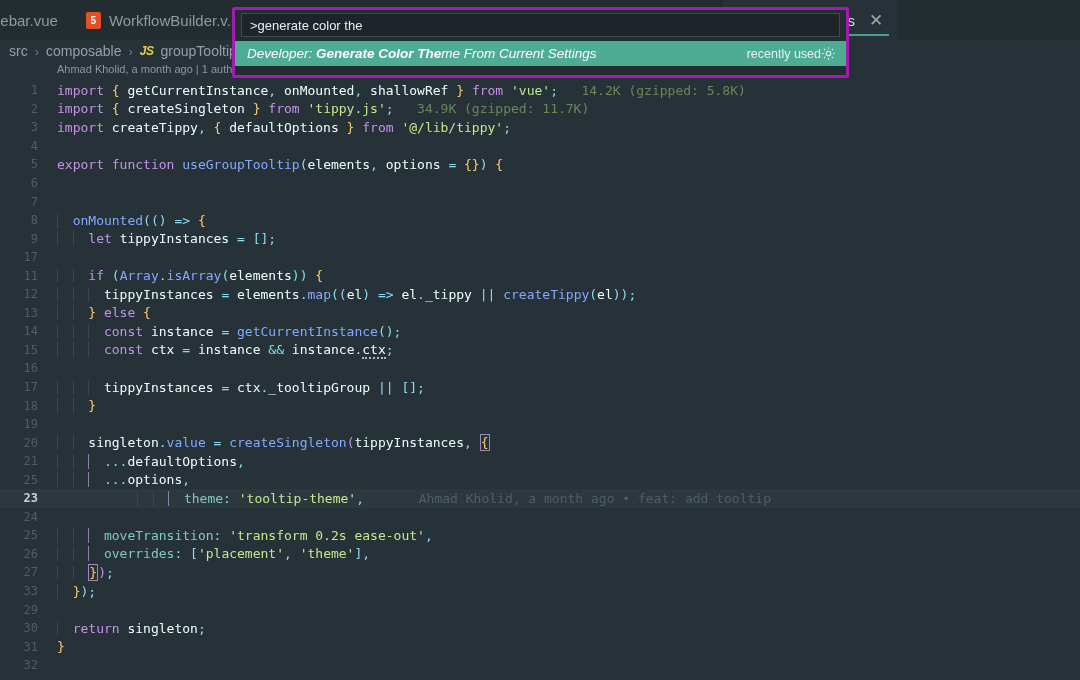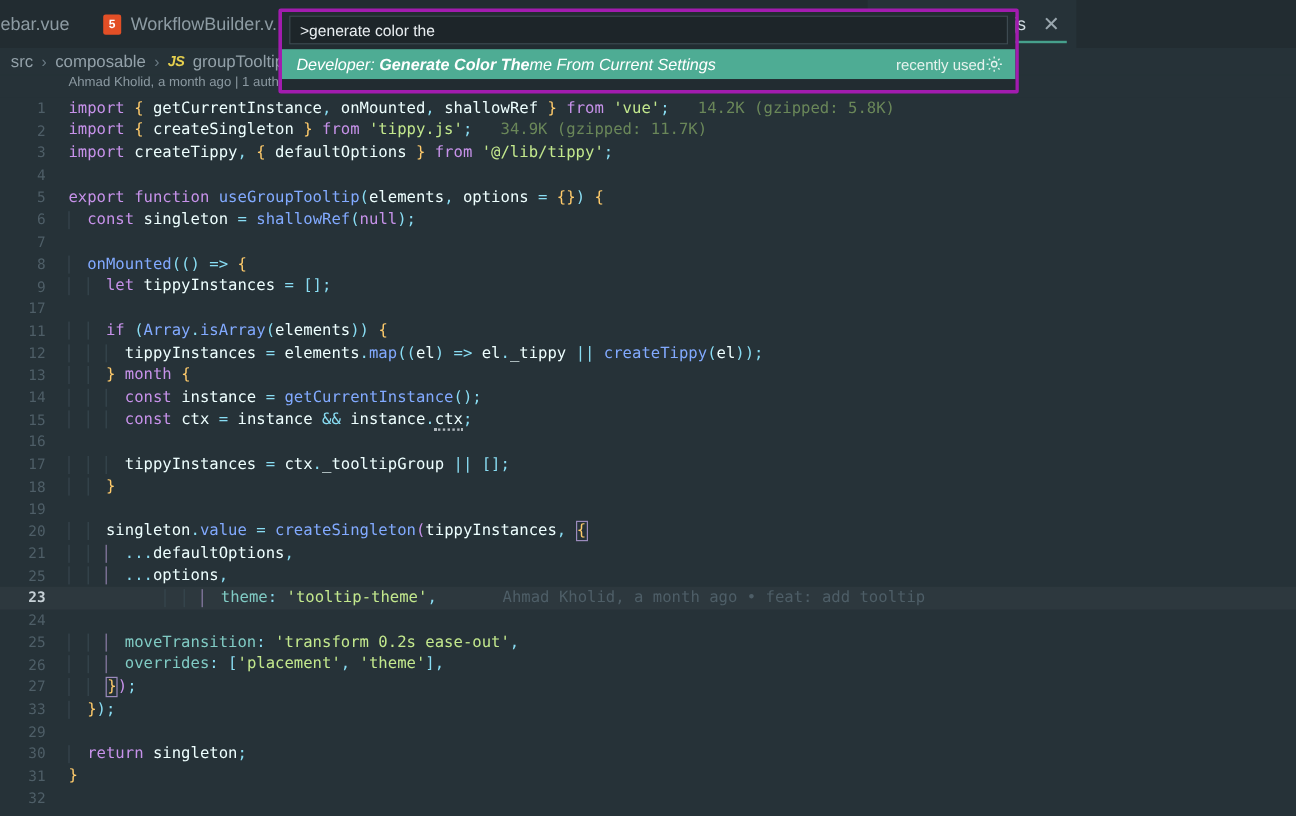--- a/index.html
+++ b/index.html
@@ -286,21 +286,20 @@
 
     <div class="code-line">
       <span class="lineno">5</span>
       <span class="gutterpad"></span>
       <span class="codetext"><span class="t-kw">export</span> <span class="t-kw">function</span> <span class="t-fn">useGroupTooltip</span><span class="t-punc">(</span><span class="t-var">elements</span><span class="t-punc">,</span> <span class="t-var">options</span> <span class="t-op">=</span> <span class="t-brace-y">{}</span><span class="t-punc">)</span> <span class="t-brace-y">{</span></span>
     </div>
 
     <div class="code-line">
       <span class="lineno">6</span>
       <span class="gutterpad"></span>
-      <span class="codetext"><span class="guide" style="left:0px;"></span>  <span class="t-kw">const</span> <span class="t-var">singleton</span> <span class="t-op">=</span> <span class="t-fn">shallowRef</span><span class="t-punc">(</span><span class="t-kw">null</span><span class="t-punc">);</span></span>
     </div>
 
     <div class="code-line">
       <span class="lineno">7</span>
       <span class="gutterpad"></span>
       <span class="codetext"><span class="guide" style="left:0px;"></span></span>
     </div>
 
     <div class="code-line">
       <span class="lineno">8</span>
@@ -328,21 +327,21 @@
 
     <div class="code-line">
       <span class="lineno">12</span>
       <span class="gutterpad"></span>
       <span class="codetext"><span class="guide" style="left:0px;"></span><span class="guide" style="left:15.6px;"></span><span class="guide" style="left:31.2px;"></span>      <span class="t-var">tippyInstances</span> <span class="t-op">=</span> <span class="t-var">elements</span><span class="t-punc">.</span><span class="t-fn">map</span><span class="t-punc">((</span><span class="t-var">el</span><span class="t-punc">)</span> <span class="t-op">=&gt;</span> <span class="t-var">el</span><span class="t-punc">.</span><span class="t-var">_tippy</span> <span class="t-op">||</span> <span class="t-fn">createTippy</span><span class="t-punc">(</span><span class="t-var">el</span><span class="t-punc">));</span></span>
     </div>
 
     <div class="code-line">
       <span class="lineno">13</span>
       <span class="gutterpad"></span>
-      <span class="codetext"><span class="guide" style="left:0px;"></span><span class="guide" style="left:15.6px;"></span>    <span class="t-brace-y">}</span> <span class="t-kw">month</span> <span class="t-brace-y">{</span></span>
+      <span class="codetext"><span class="guide" style="left:0px;"></span><span class="guide" style="left:15.6px;"></span>    <span class="t-brace-y">}</span> <span class="t-kw">else</span> <span class="t-brace-y">{</span></span>
     </div>
 
     <div class="code-line">
       <span class="lineno">14</span>
       <span class="gutterpad"></span>
       <span class="codetext"><span class="guide" style="left:0px;"></span><span class="guide" style="left:15.6px;"></span><span class="guide" style="left:31.2px;"></span>      <span class="t-kw">const</span> <span class="t-var">instance</span> <span class="t-op">=</span> <span class="t-fn">getCurrentInstance</span><span class="t-punc">();</span></span>
     </div>
 
     <div class="code-line">
       <span class="lineno">15</span>

